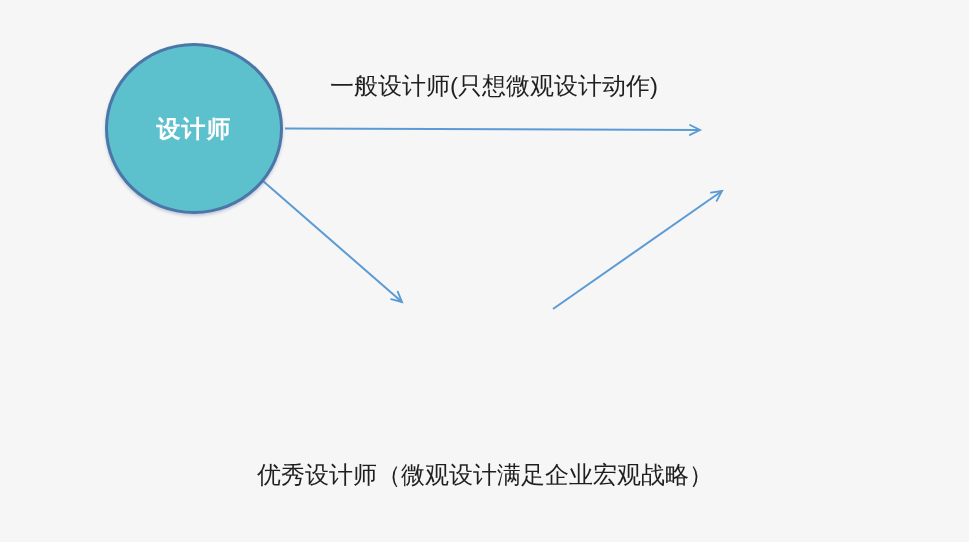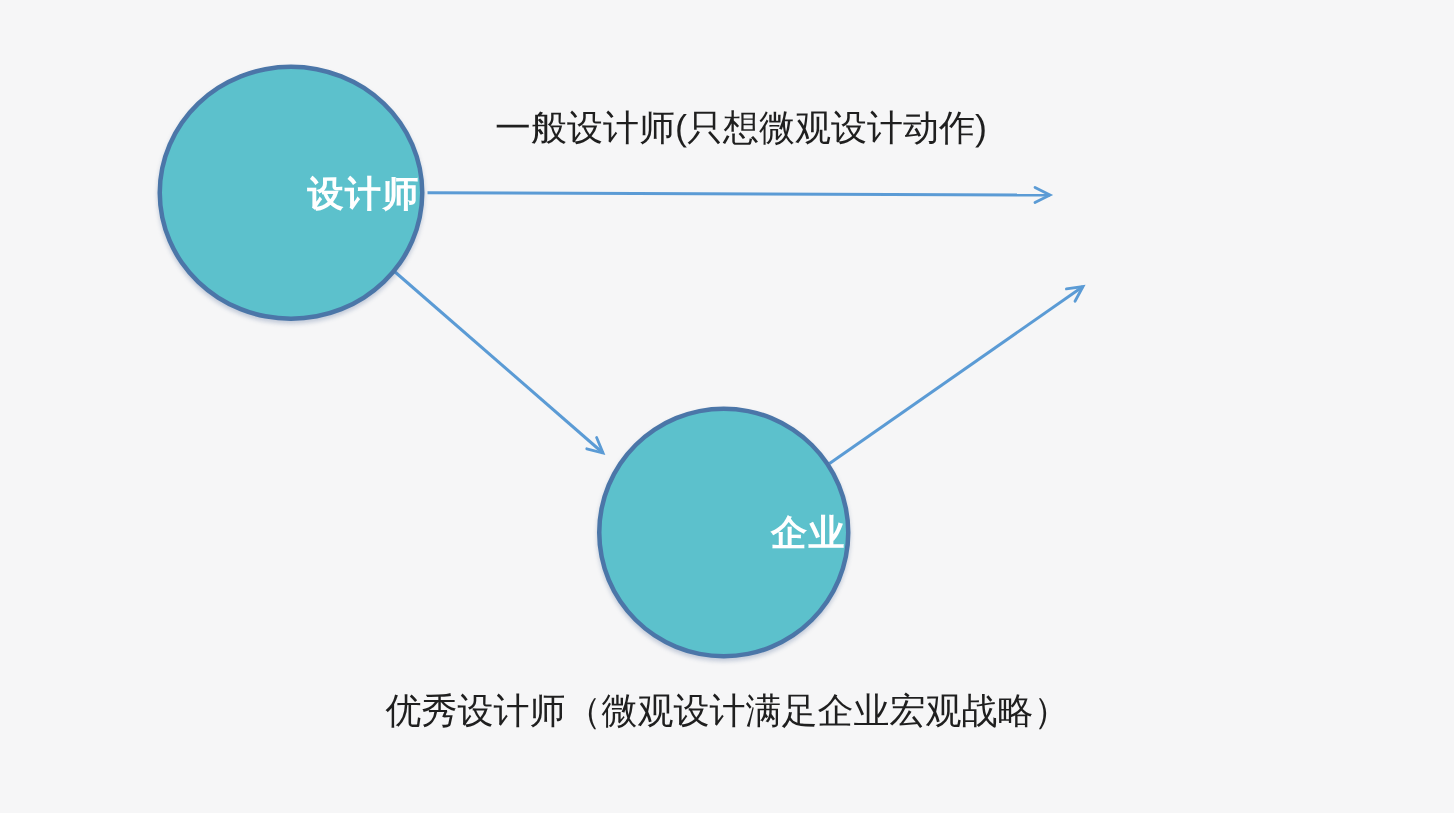--- a/index.html
+++ b/index.html
@@ -42,21 +42,21 @@
     stroke-linejoin: miter;
   }
   .node {
     position: absolute;
     border-radius: 50%;
     background: var(--node-fill);
     border: 3px solid var(--node-border);
     box-shadow: 0 2px 3px rgba(60, 90, 140, 0.28);
     display: flex;
     align-items: center;
-    justify-content: flex-end;
+    justify-content: center;
   }
   .node-designer  { left: 105px; top: 43px;  width: 178px; height: 171px; }
   .node-product   { left: 707px; top: 44px;  width: 170px; height: 170px; }
   .node-enterprise{ left: 398px; top: 271px; width: 169px; height: 168px; }
   .node-label {
     color: var(--node-text);
     font-weight: bold;
     font-size: 24px;
     letter-spacing: 1px;
     white-space: nowrap;
@@ -86,21 +86,18 @@
     <line class="edge" x1="285" y1="128.5" x2="700" y2="130" marker-end="url(#arrowhead)"></line>
     <line class="edge" x1="263" y1="181" x2="402" y2="302" marker-end="url(#arrowhead)"></line>
     <line class="edge" x1="553" y1="309" x2="722" y2="191" marker-end="url(#arrowhead)"></line>
   </svg>
 
   <div class="node node-designer">
     <span class="node-label">设计师</span>
   </div>
 
 
-  <div class="node node-enterprise">
-    <span class="node-label">企业</span>
-  </div>
 
   <div class="edge-caption caption-top">一般设计师(只想微观设计动作)</div>
 
   <div class="edge-caption caption-bottom">优秀设计师（微观设计满足企业宏观战略）</div>
 
 </div>
 
 </body></html>

